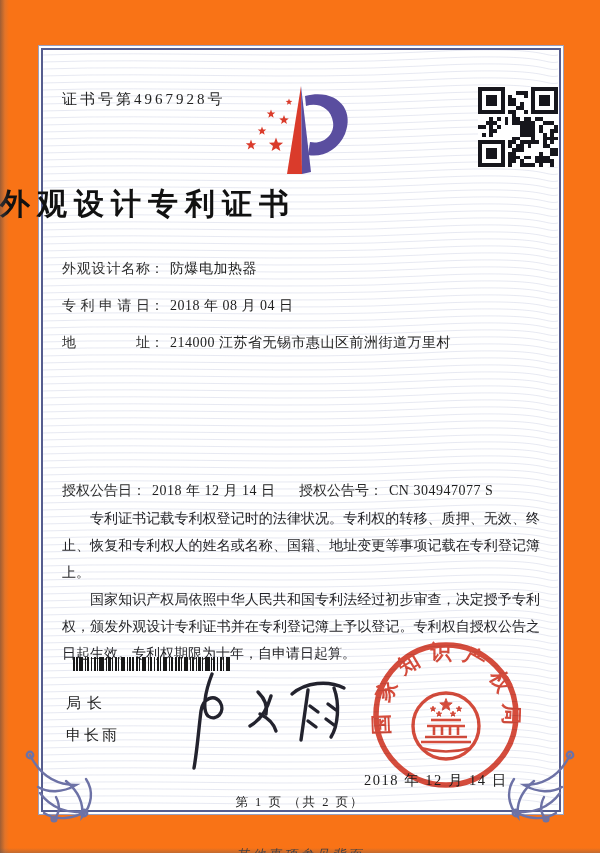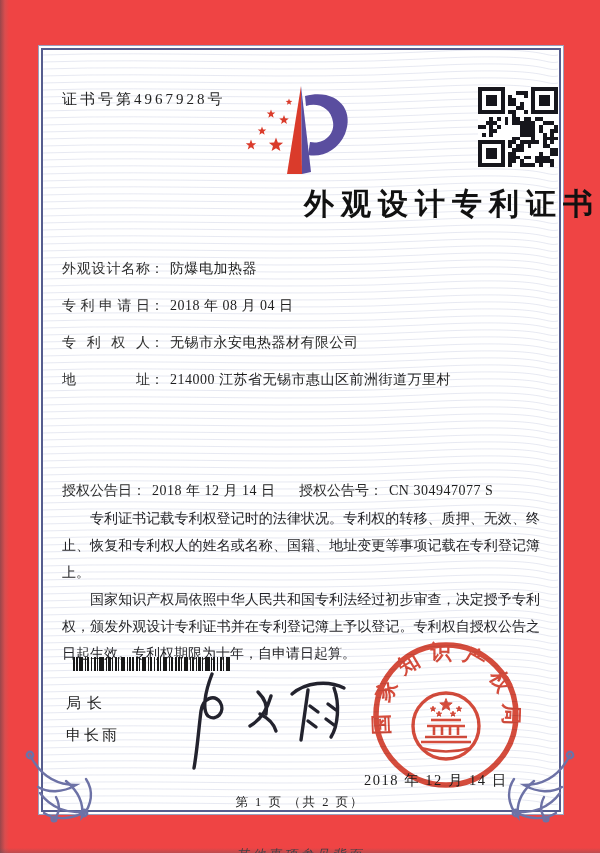--- a/index.html
+++ b/index.html
@@ -6,37 +6,37 @@
   body{
     width:600px;height:853px;position:relative;overflow:hidden;
     background:#fbfaf8;
     font-family:"Liberation Serif","DejaVu Serif",serif;
     color:#2b2b2b;
   }
   .scan-edge-left{position:absolute;left:0;top:0;width:9px;height:853px;
     background:linear-gradient(to right,rgba(70,72,80,.5),rgba(120,122,130,.18) 55%,rgba(0,0,0,0));z-index:40;}
   .scan-edge-bottom{position:absolute;left:0;bottom:0;width:600px;height:5px;
     background:linear-gradient(to top,rgba(90,92,100,.35),rgba(0,0,0,0));z-index:40;}
-  .paper{position:absolute;inset:0;background:#ef4444;}
+  .paper{position:absolute;inset:0;background:#f97316;}
 
   
   .frame{position:absolute;left:38px;top:45px;width:524px;height:768px;
     border:1px solid #9aa0bf;background:#ffffff;}
   .frame::before{content:"";position:absolute;inset:2px;border:2px solid #565d8e;pointer-events:none;}
   #waves{position:absolute;left:3px;top:3px;width:516px;height:760px;pointer-events:none;}
 
   .corner-orn{position:absolute;width:86px;height:86px;z-index:5;}
   .corner-br{left:500px;top:745px;}
   .corner-bl{left:14px;top:745px;transform:scaleX(-1);}
 
   .abs{position:absolute;}
   .cert-no{left:62px;top:90px;font-size:15px;letter-spacing:3px;color:#222;z-index:6;}
   .logo{left:237px;top:76px;width:130px;height:104px;z-index:6;}
   .qr{left:478px;top:87px;width:80px;height:80px;z-index:6;}
-  .title{left:0;top:184px;width:600px;text-align:right;font-size:30px;font-weight:bold;
+  .title{left:0;top:184px;width:600px;text-align:left;font-size:30px;font-weight:bold;
     letter-spacing:7px;color:#111;z-index:6;}
 
   .fields{left:62px;top:250px;width:480px;z-index:6;font-size:14px;}
   .frow{height:37px;line-height:37px;white-space:nowrap;}
   .flabel{display:inline-block;width:88px;text-align:justify;text-align-last:justify;
     -moz-text-align-last:justify;vertical-align:top;color:#2f2f2f;}
   .fcolon{margin-right:6px;color:#2f2f2f;}
   .fvalue{color:#1e1e1e;letter-spacing:.5px;}
   .grant-row{left:62px;top:472px;width:480px;height:37px;line-height:37px;font-size:14px;
     white-space:nowrap;z-index:6;}
@@ -352,21 +352,20 @@
       <rect x="14" y="20" width="1" height="1" fill="#16161c"></rect>
       <rect x="16" y="20" width="1" height="1" fill="#16161c"></rect>
       <rect x="19" y="20" width="1" height="1" fill="#16161c"></rect>
     </svg>
 
   <div class="abs title">外观设计专利证书</div>
 
   <div class="abs fields">
     <div class="frow"><span class="flabel">外观设计名称</span><span class="fcolon">：</span><span class="fvalue">防爆电加热器</span></div>
     <div class="frow"><span class="flabel">专利申请日</span><span class="fcolon">：</span><span class="fvalue">2018 年 08 月 04 日</span></div>
-    <div class="frow"><span class="flabel">专利权人</span><span class="fcolon">：</span><span class="fvalue">无锡市永安电热器材有限公司</span></div>
     <div class="frow"><span class="flabel">地址</span><span class="fcolon">：</span><span class="fvalue">214000 江苏省无锡市惠山区前洲街道万里村</span></div>
   </div>
 
   <div class="abs grant-row">
     <span>授权公告日</span><span class="fcolon">：</span><span class="fvalue">2018 年 12 月 14 日</span>
     <span class="grant-pair2">授权公告号</span><span class="fcolon">：</span><span class="fvalue">CN 304947077 S</span>
   </div>
 
   <div class="abs legal">
     <p>专利证书记载专利权登记时的法律状况。专利权的转移、质押、无效、终止、恢复和专利权人的姓名或名称、国籍、地址变更等事项记载在专利登记簿上。</p>

